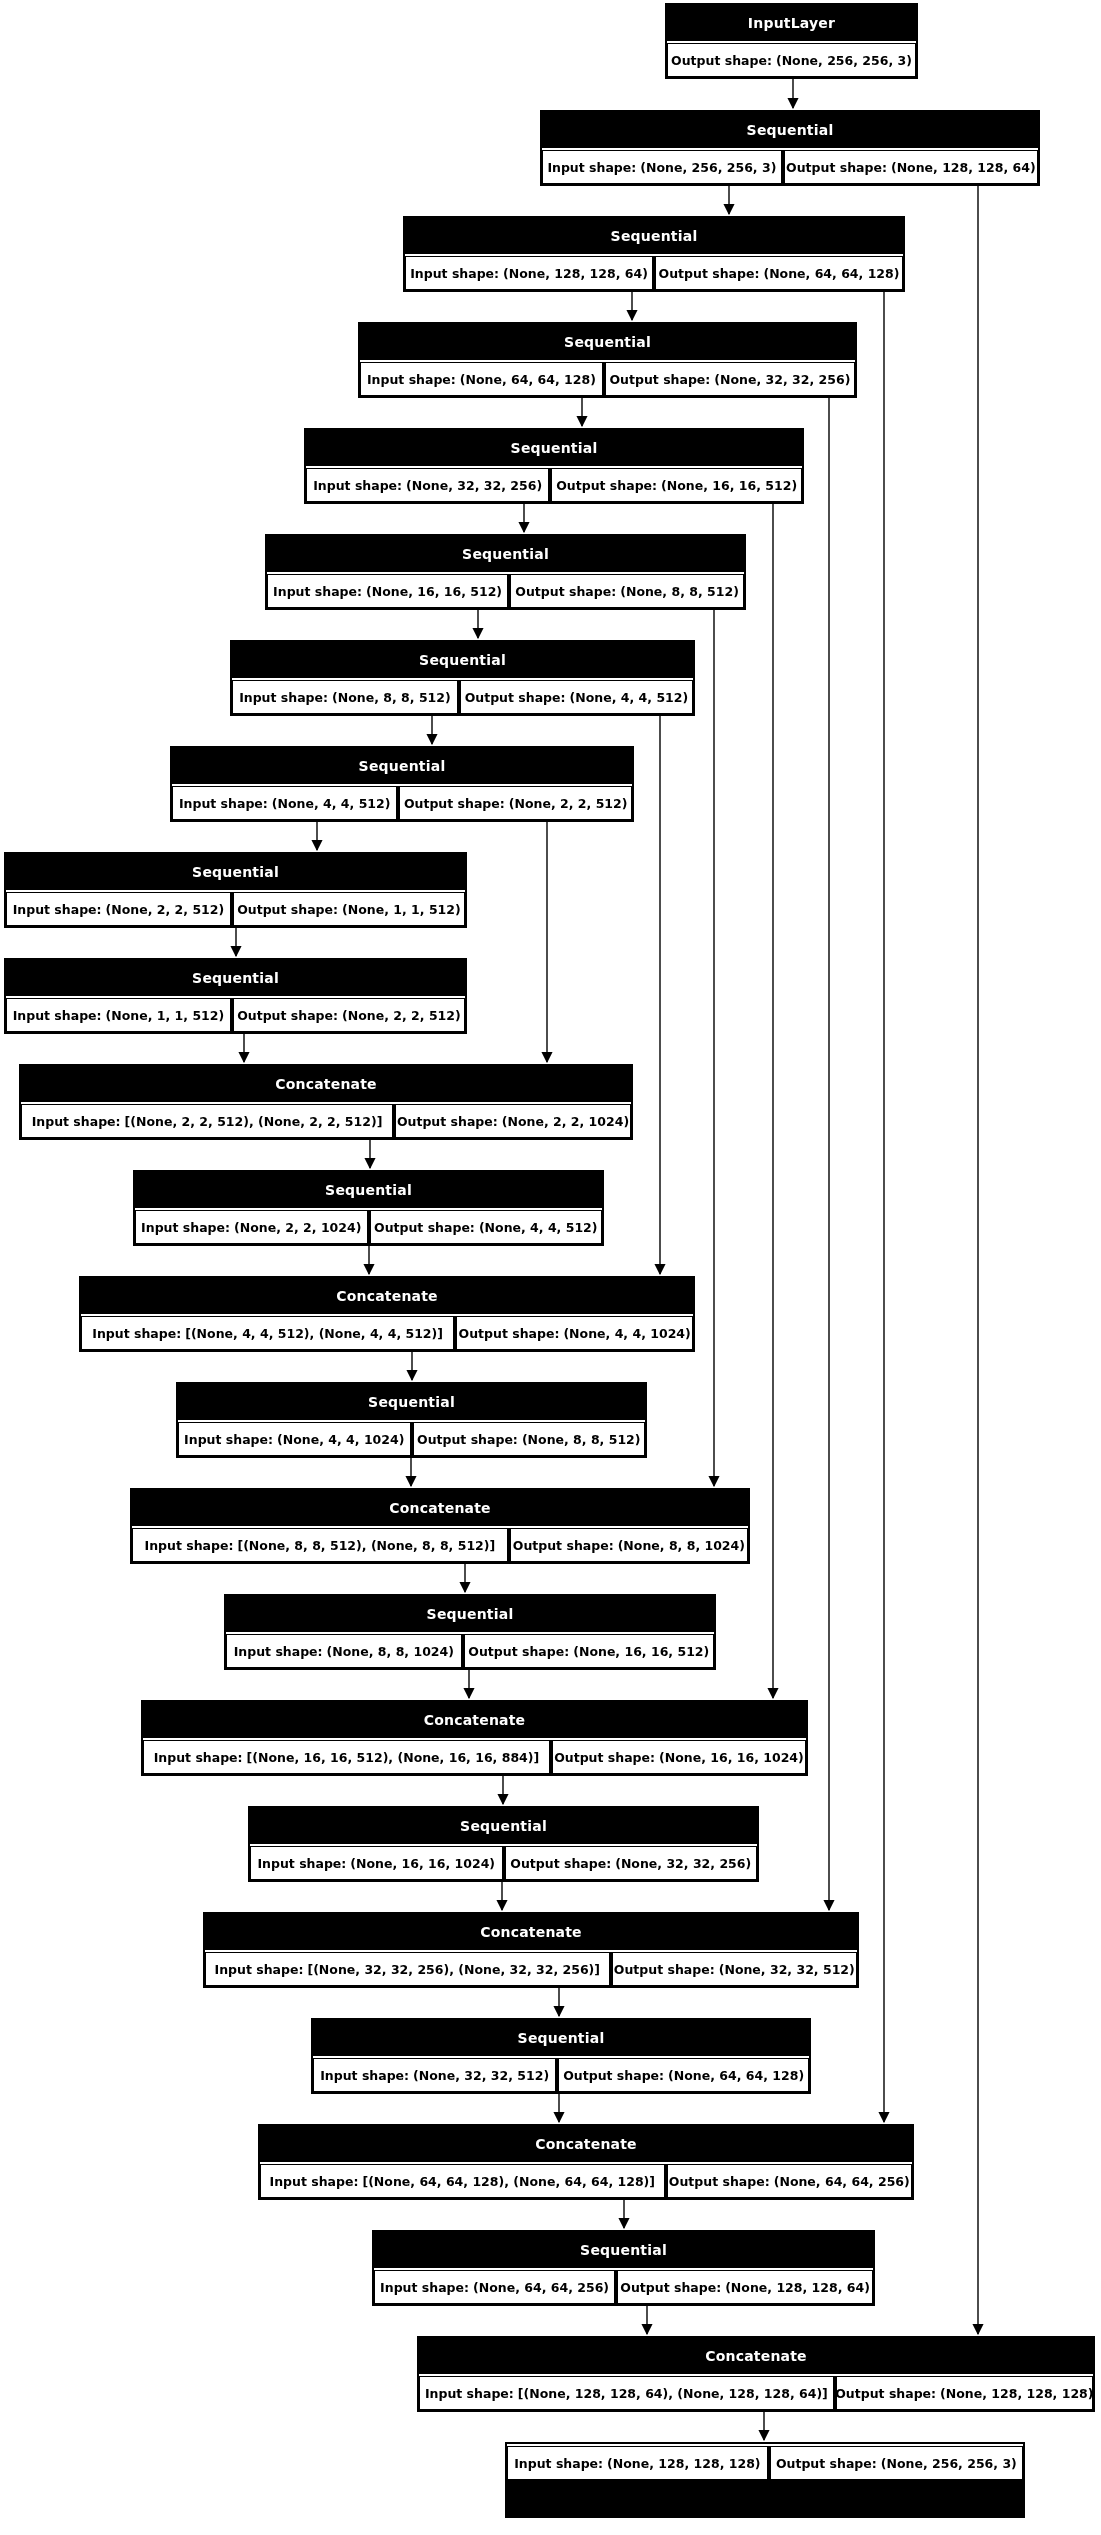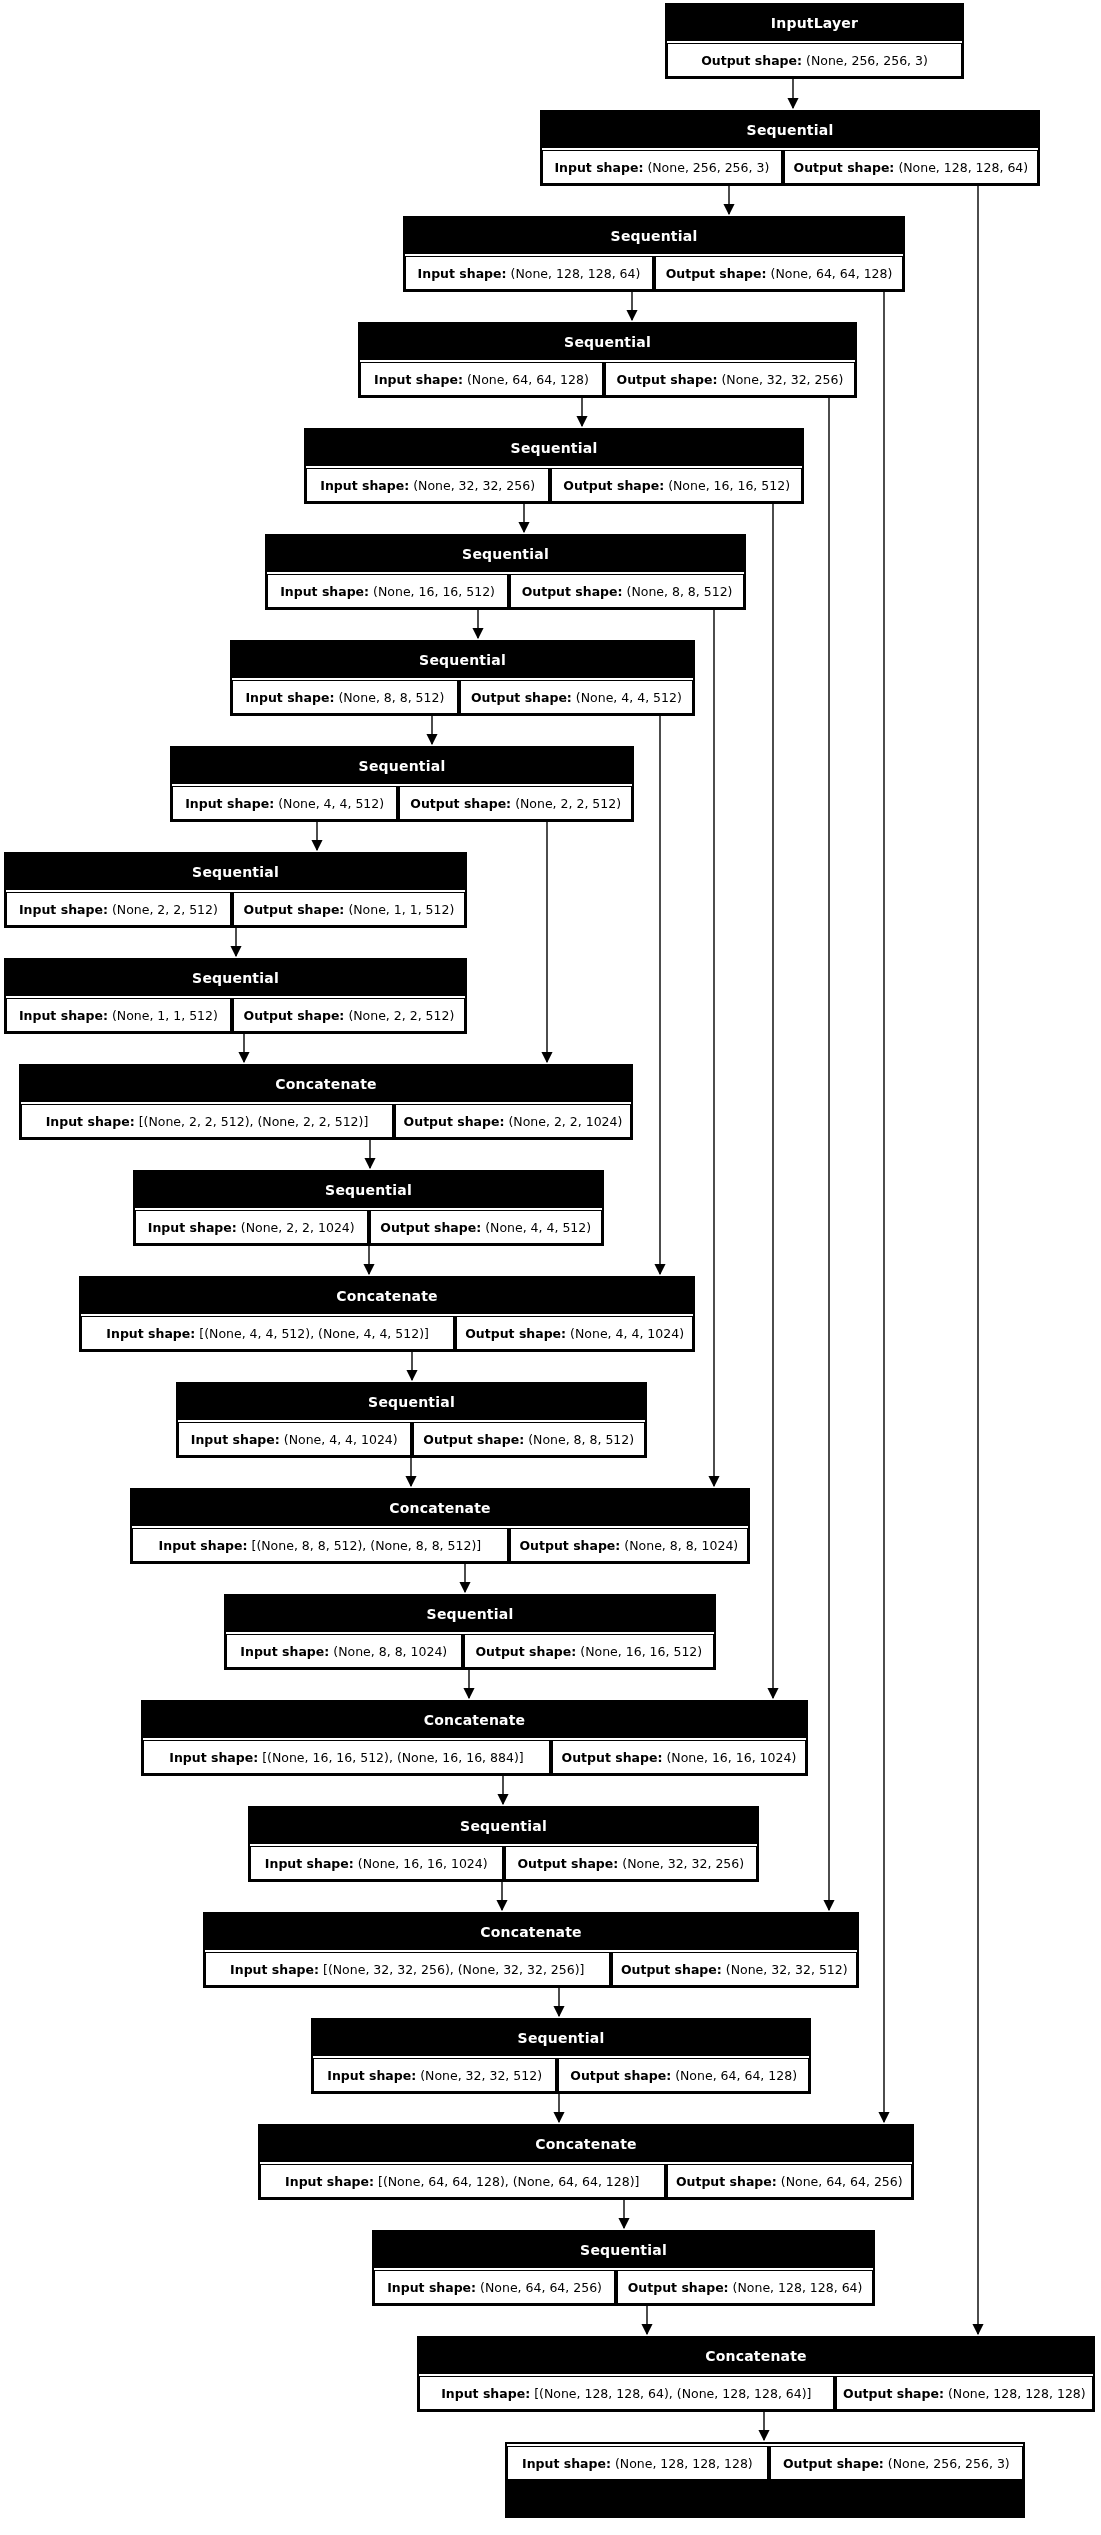--- a/index.html
+++ b/index.html
@@ -42,21 +42,21 @@
     font-size:12.5px;
     white-space:nowrap;
     overflow:hidden;
     padding:0 6px;
     flex-basis:0;
     border:1px solid #000;
     box-sizing:border-box;
   }
   .cell.sep{border-left:3px solid #000;}
   .cell .lbl{font-weight:bold;text-align:center;}
-  .cell .val{font-weight:normal;margin-left:4px;}
+  .cell .val{font-weight:bold;margin-left:4px;}
 </style>
 </head>
 <body>
 
 <div id="canvas">
   <svg id="edges" xmlns="http://www.w3.org/2000/svg">
     <defs>
       <marker id="arrow" viewBox="0 0 10 10" refX="9" refY="5" markerWidth="8" markerHeight="8" orient="auto-start-reverse">
         <path d="M 0 0 L 10 5 L 0 10 z" fill="#000"></path>
       </marker>
@@ -85,21 +85,21 @@
       <line x1="647" y1="2306" x2="647" y2="2334" class="edge" marker-end="url(#arrow)"></line>
       <line x1="764" y1="2412" x2="764" y2="2440" class="edge" marker-end="url(#arrow)"></line>
       <line x1="547" y1="822" x2="547" y2="1062" class="edge" marker-end="url(#arrow)"></line>
       <line x1="660" y1="716" x2="660" y2="1274" class="edge" marker-end="url(#arrow)"></line>
       <line x1="714" y1="610" x2="714" y2="1486" class="edge" marker-end="url(#arrow)"></line>
       <line x1="773" y1="504" x2="773" y2="1698" class="edge" marker-end="url(#arrow)"></line>
       <line x1="829" y1="398" x2="829" y2="1910" class="edge" marker-end="url(#arrow)"></line>
       <line x1="884" y1="292" x2="884" y2="2122" class="edge" marker-end="url(#arrow)"></line>
       <line x1="978" y1="186" x2="978" y2="2334" class="edge" marker-end="url(#arrow)"></line>
     </svg>
-<div class="node" style="left: 665px; top: 3px; width: 299px;">
+<div class="node" style="left: 665px; top: 3px; width: 253px;">
       <div class="node-title">InputLayer</div>
       <div class="cells">
         <div class="cell" style="flex-grow: 32;">
           <span class="lbl">Output shape:</span>
           <span class="val">(None, 256, 256, 3)</span>
         </div>
       </div>
     </div>
     <div class="node" style="left: 540px; top: 110px; width: 500px;">
       <div class="node-title">Sequential</div>

